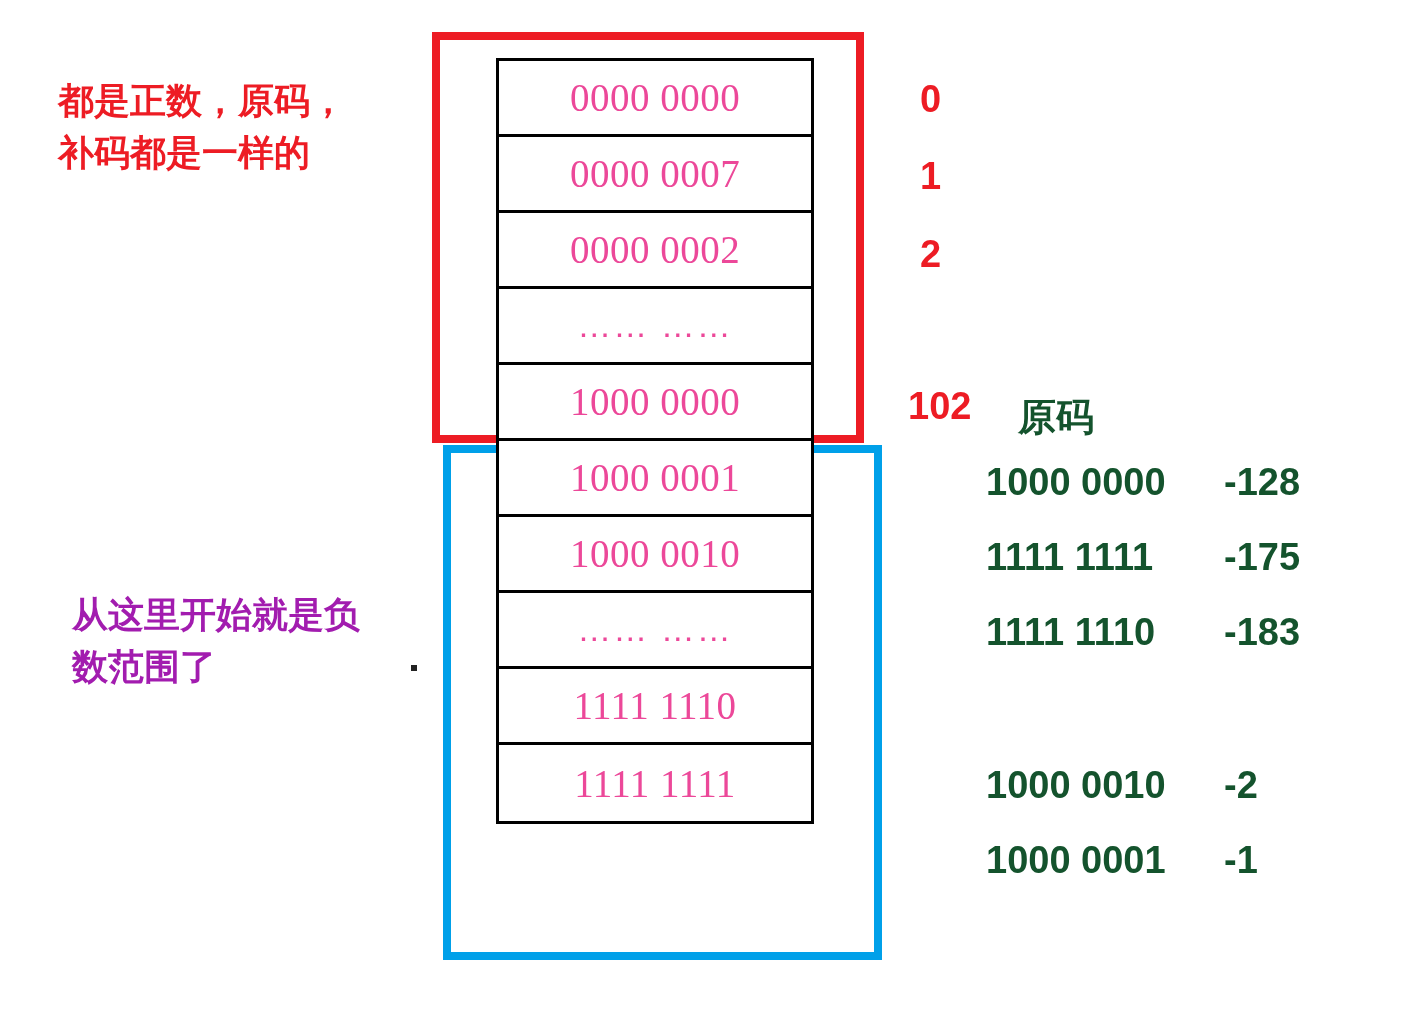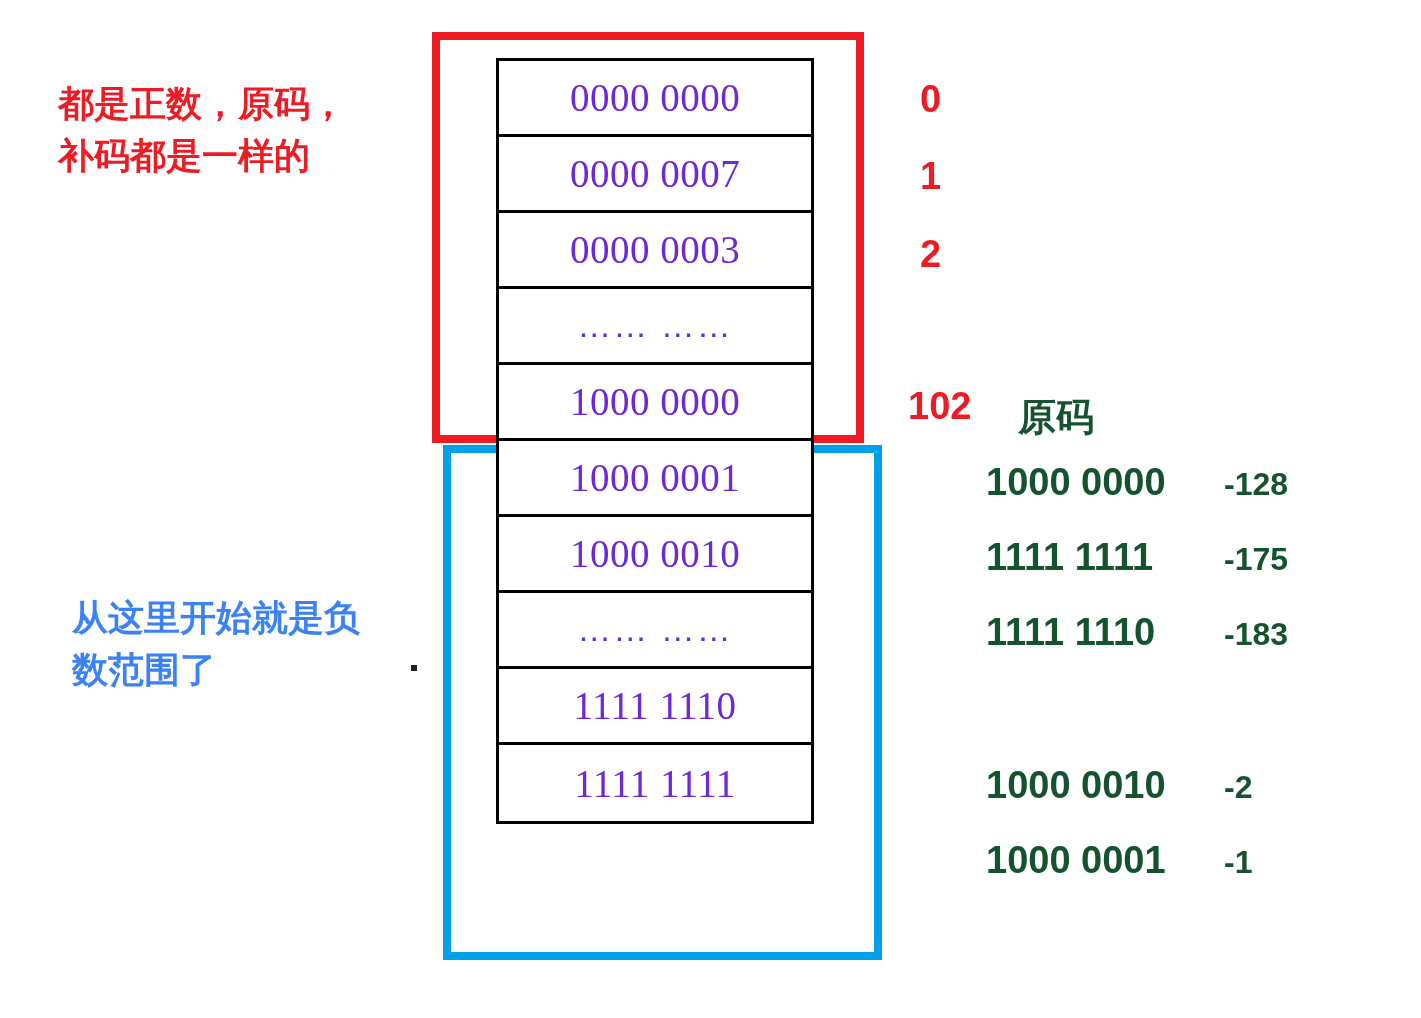--- a/index.html
+++ b/index.html
@@ -14,38 +14,38 @@
     position: relative;
     width: 1421px;
     height: 1018px;
     background: #ffffff;
     overflow: hidden;
   }
 
   
   .note {
     position: absolute;
-    font-family: Liberation Sans, sans-serif;
+    font-family: Liberation Mono, monospace;
     font-weight: 700;
     line-height: 1.45;
     white-space: pre-line;
   }
   #note-positive {
     left: 58px;
     top: 78px;
     width: 340px;
     font-size: 36px;
     color: #ED1C24;
   }
   #note-negative {
     left: 72px;
     top: 592px;
     width: 330px;
     font-size: 36px;
-    color: #3b82f6;
+    color: #a21caf;
   }
 
   
   .group-box {
     position: absolute;
     background: transparent;
   }
   #red-box {
     left: 432px;
     top: 32px;
@@ -84,21 +84,21 @@
     justify-content: center;
     box-sizing: border-box;
     background: #ffffff;
   }
   .bit-row:last-child {
     border-bottom: none;
   }
   .bit-value {
     font-family: "Liberation Serif", serif;
     font-size: 39px;
-    color: #6d28d9;
+    color: #ec4899;
     letter-spacing: 0.5px;
     white-space: pre;
     text-align: right;
   }
   .bit-value.ellipsis {
     font-family: "Liberation Sans", sans-serif;
     font-size: 34px;
     letter-spacing: 2px;
   }
 
@@ -133,21 +133,21 @@
     height: 75px;
   }
   .legend-bits {
     width: 220px;
     font-size: 38px;
     white-space: pre;
   }
   .legend-dec {
     width: 110px;
     text-align: left;
-    font-size: 32px;
+    font-size: 38px;
     padding-left: 18px;
   }
   .legend-gap {
     height: 78px;
   }
 
   
   #ink-dot {
     position: absolute;
     left: 411px;
@@ -174,21 +174,21 @@
   <div class="group-box" id="blue-box"></div>
 
   <div id="bit-table">
       <div class="bit-row">
         <span class="bit-value">0000 0000</span>
       </div>
       <div class="bit-row">
         <span class="bit-value">0000 0007</span>
       </div>
       <div class="bit-row">
-        <span class="bit-value">0000 0003</span>
+        <span class="bit-value">0000 0002</span>
       </div>
       <div class="bit-row">
         <span class="bit-value ellipsis">…… ……</span>
       </div>
       <div class="bit-row">
         <span class="bit-value">1000 0000</span>
       </div>
       <div class="bit-row">
         <span class="bit-value">1000 0001</span>
       </div>

